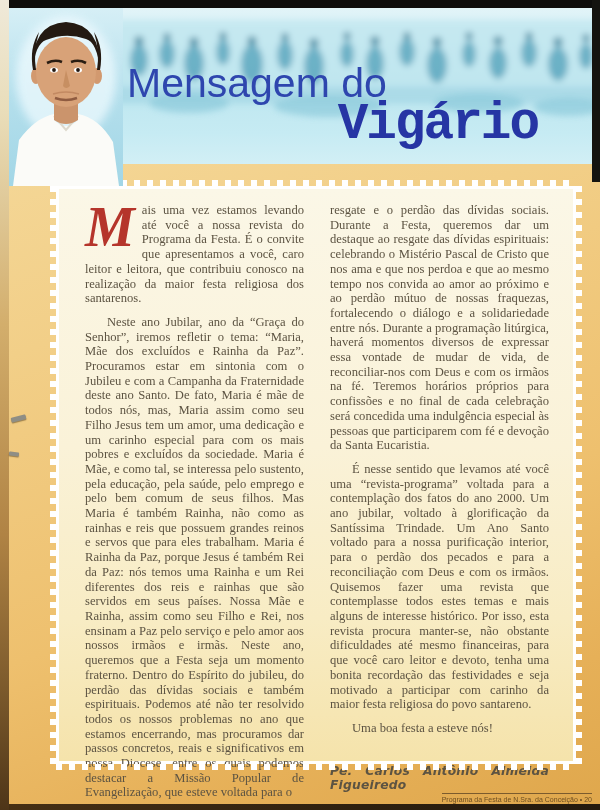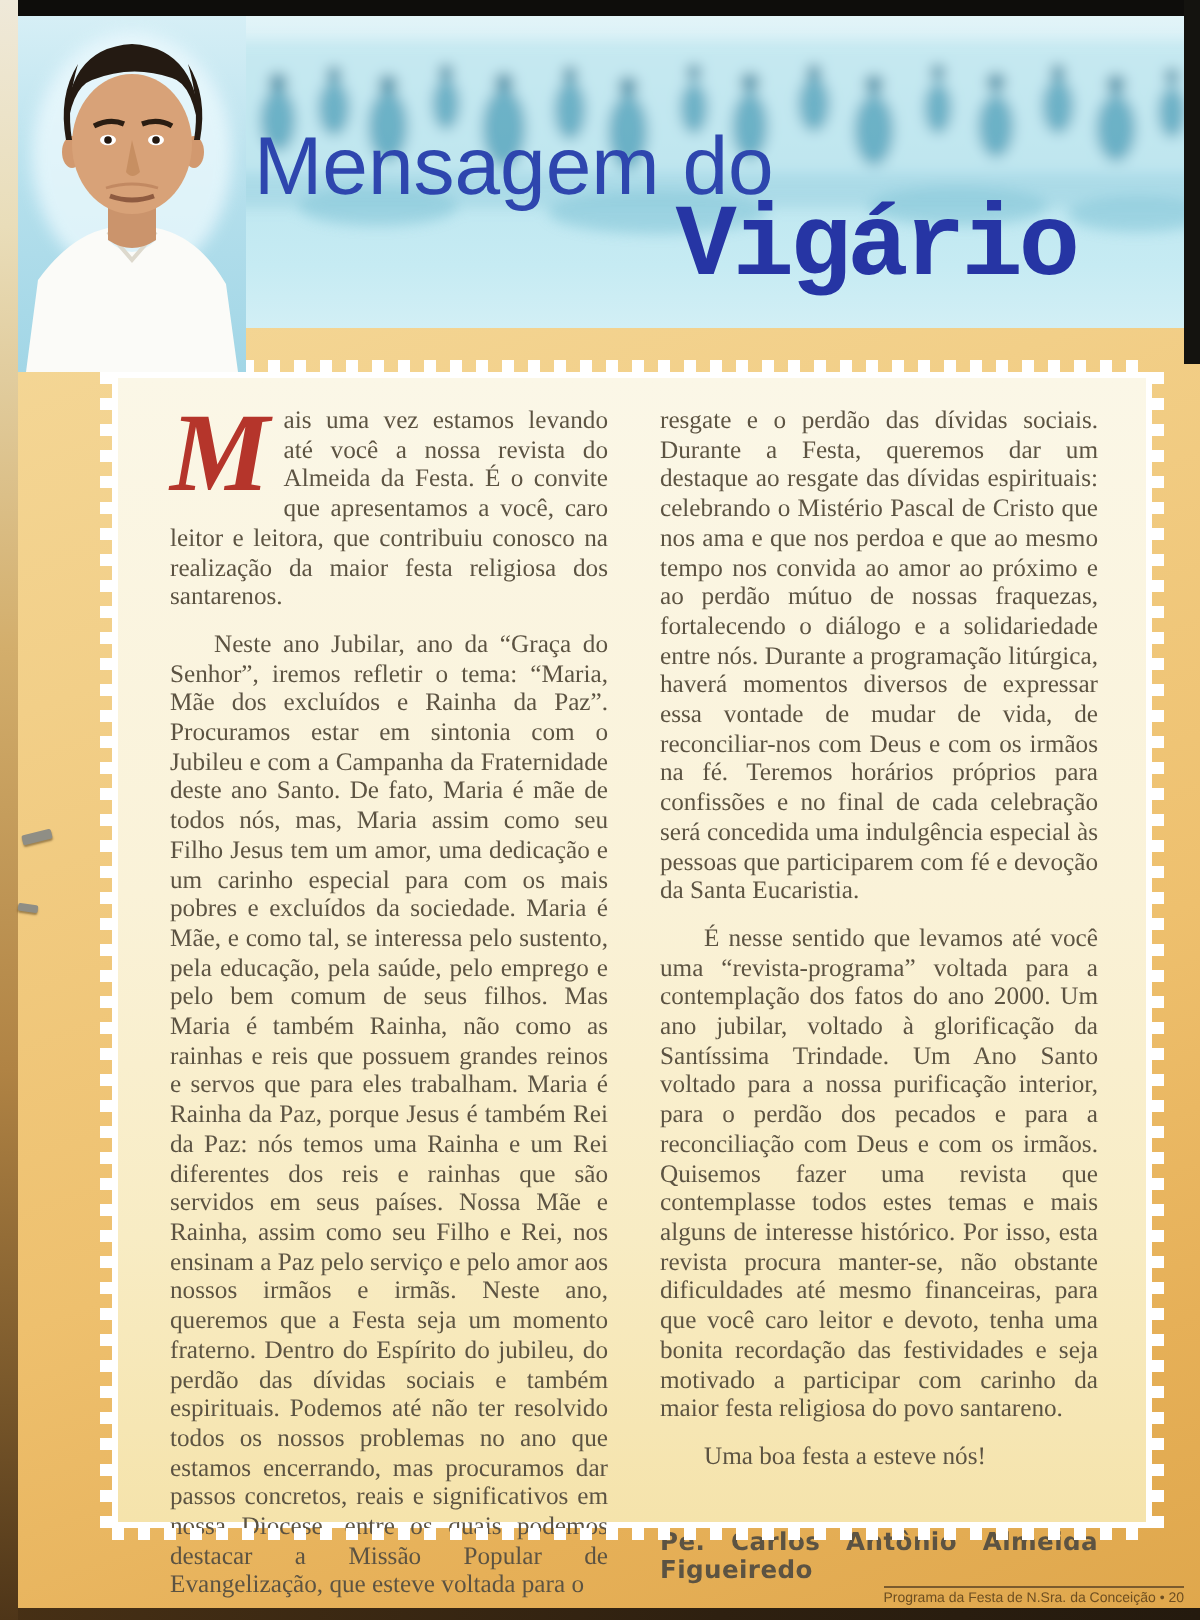--- a/index.html
+++ b/index.html
@@ -65,21 +65,21 @@
   }
   .indent { text-indent:22px; }
   .dropcap {
     float:left;
     font-family:"Liberation Serif", serif; font-style:italic; font-weight:700;
     color:#b5352b; font-size:56px; line-height:42px;
     padding:3px 7px 0 0;
   }
   .closing { margin-top:13px; }
   .signature {
-    font-family:"DejaVu Sans", sans-serif; font-weight:600;
+    font-family:"DejaVu Sans", sans-serif; font-style:italic; font-weight:600;
     font-size:12.3px !important; color:#4e4636; text-align:left;
     margin-top:28px !important; letter-spacing:0.2px;
   }
 
   .staple { position:absolute; z-index:36; background:#8f8e85; border-radius:1px;
     box-shadow:0 1px 1px rgba(60,40,10,.45); }
   .staple1 { left:11px; top:416px; width:15px; height:5px; transform:rotate(-14deg); }
   .staple2 { left:9px;  top:452px; width:10px; height:4px; transform:rotate(8deg); }
 
   .footer {
@@ -196,21 +196,21 @@
   </div>
 
   <div class="panel">
     <div class="teeth teeth-h teeth-top"></div>
     <div class="teeth teeth-h teeth-bottom"></div>
     <div class="teeth teeth-v teeth-left"></div>
     <div class="teeth teeth-v teeth-right"></div>
 
     <div class="cols">
       <div class="col">
-        <p><span class="dropcap">M</span><span>ais uma vez estamos levando até você a nossa revista do Almeida da Festa. É o convite que apresentamos a você, caro leitor e leitora, que contribuiu conosco na realização da maior festa religiosa dos santarenos.</span></p>
+        <p><span class="dropcap">M</span><span>ais uma vez estamos levando até você a nossa revista do Programa da Festa. É o convite que apresentamos a você, caro leitor e leitora, que contribuiu conosco na realização da maior festa religiosa dos santarenos.</span></p>
         <p class="indent">Neste ano Jubilar, ano da “Graça do Senhor”, iremos refletir o tema: “Maria, Mãe dos excluídos e Rainha da Paz”. Procuramos estar em sintonia com o Jubileu e com a Campanha da Fraternidade deste ano Santo. De fato, Maria é mãe de todos nós, mas, Maria assim como seu Filho Jesus tem um amor, uma dedicação e um carinho especial para com os mais pobres e excluídos da sociedade. Maria é Mãe, e como tal, se interessa pelo sustento, pela educação, pela saúde, pelo emprego e pelo bem comum de seus filhos. Mas Maria é também Rainha, não como as rainhas e reis que possuem grandes reinos e servos que para eles trabalham. Maria é Rainha da Paz, porque Jesus é também Rei da Paz: nós temos uma Rainha e um Rei diferentes dos reis e rainhas que são servidos em seus países. Nossa Mãe e Rainha, assim como seu Filho e Rei, nos ensinam a Paz pelo serviço e pelo amor aos nossos irmãos e irmãs. Neste ano, queremos que a Festa seja um momento fraterno. Dentro do Espírito do jubileu, do perdão das dívidas sociais e também espirituais. Podemos até não ter resolvido todos os nossos problemas no ano que estamos encerrando, mas procuramos dar passos concretos, reais e significativos em nossa Diocese, entre os quais podemos destacar a Missão Popular de Evangelização, que esteve voltada para o</p>
       </div>
       <div class="col">
         <p>resgate e o perdão das dívidas sociais. Durante a Festa, queremos dar um destaque ao resgate das dívidas espirituais: celebrando o Mistério Pascal de Cristo que nos ama e que nos perdoa e que ao mesmo tempo nos convida ao amor ao próximo e ao perdão mútuo de nossas fraquezas, fortalecendo o diálogo e a solidariedade entre nós. Durante a programação litúrgica, haverá momentos diversos de expressar essa vontade de mudar de vida, de reconciliar-nos com Deus e com os irmãos na fé. Teremos horários próprios para confissões e no final de cada celebração será concedida uma indulgência especial às pessoas que participarem com fé e devoção da Santa Eucaristia.</p>
         <p class="indent">É nesse sentido que levamos até você uma “revista-programa” voltada para a contemplação dos fatos do ano 2000. Um ano jubilar, voltado à glorificação da Santíssima Trindade. Um Ano Santo voltado para a nossa purificação interior, para o perdão dos pecados e para a reconciliação com Deus e com os irmãos. Quisemos fazer uma revista que contemplasse todos estes temas e mais alguns de interesse histórico. Por isso, esta revista procura manter-se, não obstante dificuldades até mesmo financeiras, para que você caro leitor e devoto, tenha uma bonita recordação das festividades e seja motivado a participar com carinho da maior festa religiosa do povo santareno.</p>
         <p class="indent closing">Uma boa festa a esteve nós!</p>
         <p class="signature">Pe. Carlos Antônio Almeida Figueiredo</p>
       </div>
     </div>
   </div>

